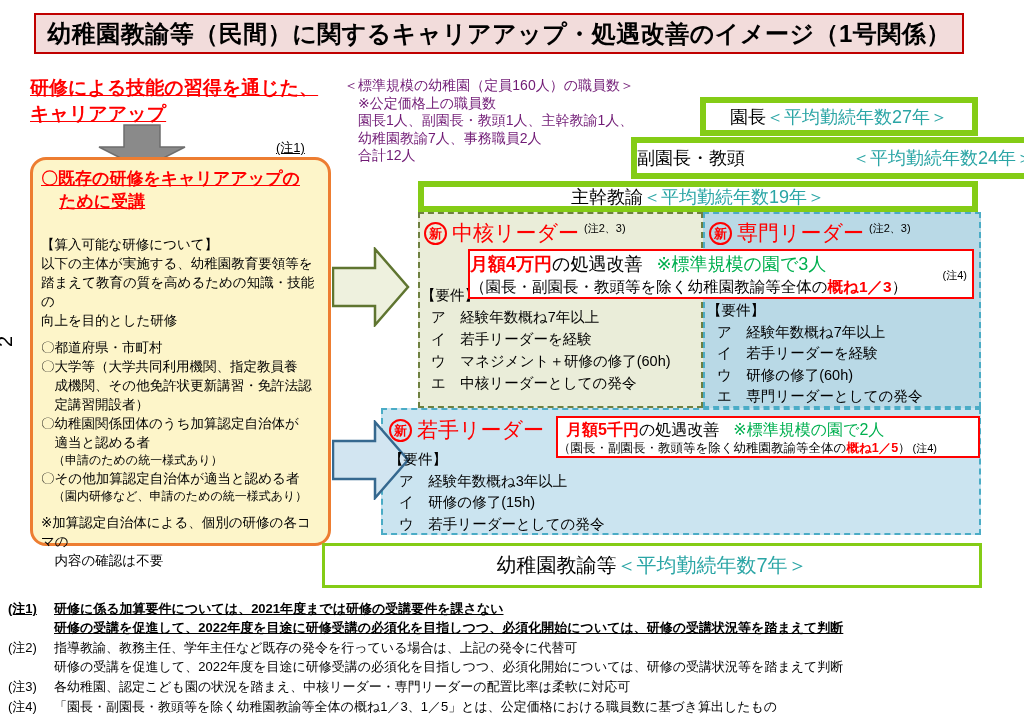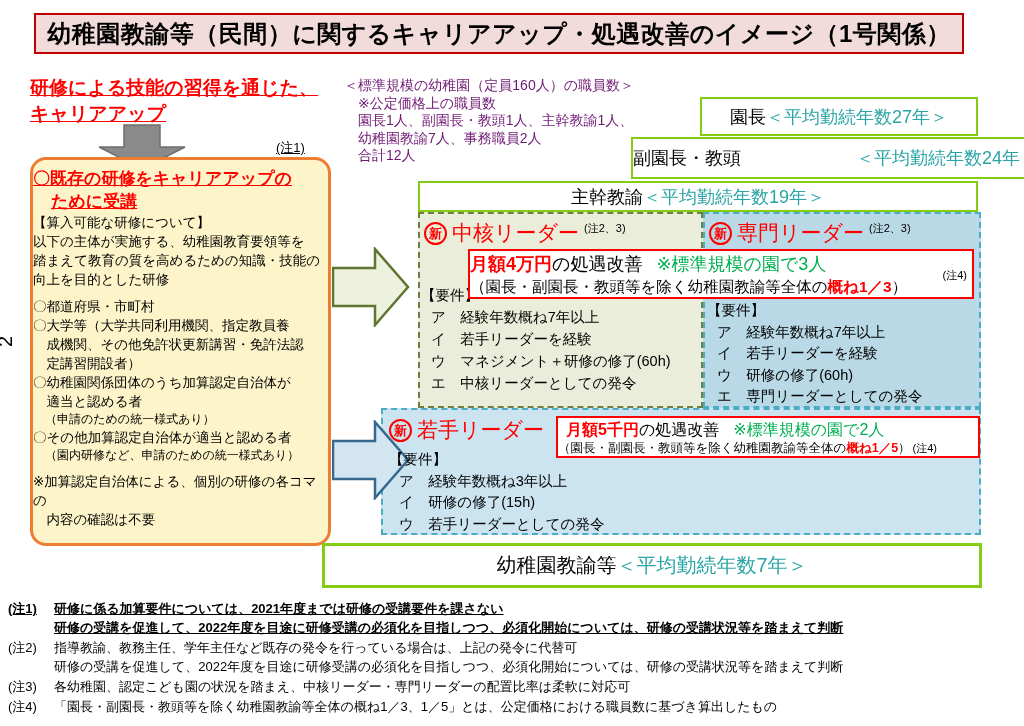--- a/index.html
+++ b/index.html
@@ -18,33 +18,33 @@
   .note1ref{position:absolute;left:276px;top:139px;font-size:13px;text-decoration:underline;}
 
   
   .arrow{position:absolute;}
   #gray-arrow{left:98px;top:124px;}
   #green-arrow{left:332px;top:247px;}
   #blue-arrow{left:332px;top:420px;}
 
   
   .orange-box{position:absolute;left:30px;top:157px;width:301px;height:389px;background:#FDF5C9;
-              border:3px solid #ED7D31;border-radius:16px;box-sizing:border-box;padding:7px 6px 0 0;}
+              border:3px solid #ED7D31;border-radius:16px;box-sizing:border-box;padding:7px 6px 0 8px;}
   .op-heading{color:#FF0000;font-weight:bold;font-size:17px;line-height:23px;}
   .op-heading div{text-decoration:underline;display:inline-block;}
   .op-h2{margin-left:18px;}
-  .op-body{margin-top:0;font-size:13.5px;line-height:19px;}
+  .op-body{margin-top:22px;font-size:13.5px;line-height:19px;}
   .op-line.small{font-size:12px;line-height:17px;}
   .op-line.gap{height:8px;}
 
   
   .staff-info{position:absolute;left:344px;top:77px;color:#701a75;font-size:14px;line-height:17.5px;}
 
   
-  .rank-box{position:absolute;background:#fff;border:2px solid #84cc16;display:flex;align-items:center;
+  .rank-box{position:absolute;background:#fff;border:6px solid #84cc16;display:flex;align-items:center;
             justify-content:center;font-size:18px;box-sizing:border-box;white-space:nowrap;}
   .rank-tenure{color:#2AA5A5;}
   #encho{left:700px;top:97px;width:278px;height:39px;}
   #fuku{left:631px;top:137px;width:409px;height:42px;justify-content:space-between;}
   #shukan{left:418px;top:181px;width:560px;height:31px;z-index:2;}
   #kyoyu{left:322px;top:543px;width:660px;height:45px;border-width:3px;font-size:20px;}
 
   
   .region{position:absolute;box-sizing:border-box;}
   #chukaku-region{left:418px;top:212px;width:285px;height:196px;background:#EAEDD9;border:2px dashed #6E8040;}

